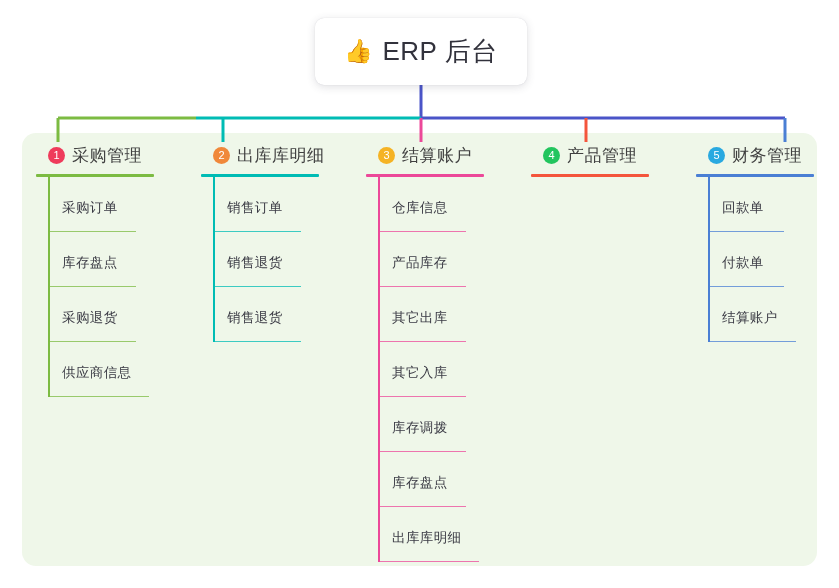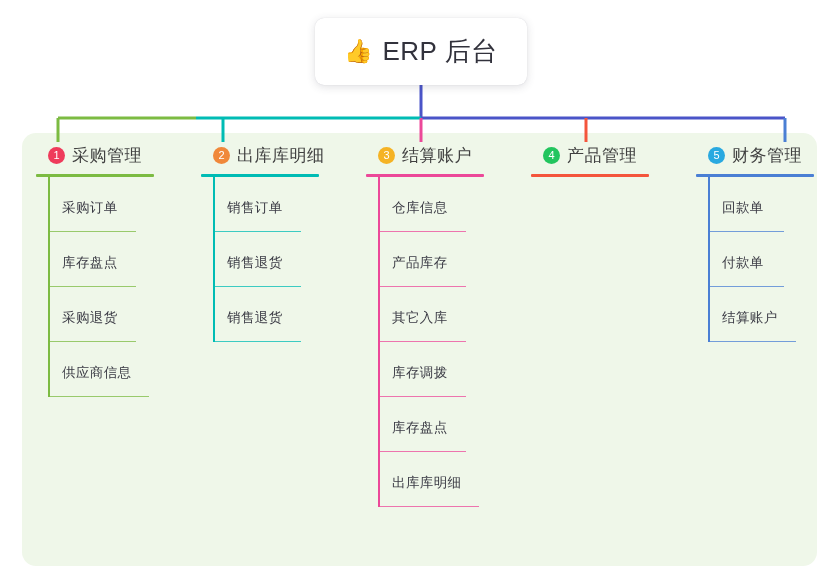--- a/index.html
+++ b/index.html
@@ -231,20 +231,25 @@
             <div class="item-label">仓库信息</div>
             <div class="item-underline" style="width: 88px; background: rgb(236, 72, 153); opacity: 0.75;"></div>
           </div>
           <div class="item">
             <div class="item-spine" style="background: rgb(236, 72, 153);"></div>
             <div class="item-label">产品库存</div>
             <div class="item-underline" style="width: 88px; background: rgb(236, 72, 153); opacity: 0.75;"></div>
           </div>
           <div class="item">
             <div class="item-spine" style="background: rgb(236, 72, 153);"></div>
+            <div class="item-label">其它出库</div>
+            <div class="item-underline" style="width: 88px; background: rgb(236, 72, 153); opacity: 0.75;"></div>
+          </div>
+          <div class="item">
+            <div class="item-spine" style="background: rgb(236, 72, 153);"></div>
             <div class="item-label">其它入库</div>
             <div class="item-underline" style="width: 88px; background: rgb(236, 72, 153); opacity: 0.75;"></div>
           </div>
           <div class="item">
             <div class="item-spine" style="background: rgb(236, 72, 153);"></div>
             <div class="item-label">库存调拨</div>
             <div class="item-underline" style="width: 88px; background: rgb(236, 72, 153); opacity: 0.75;"></div>
           </div>
           <div class="item">
             <div class="item-spine" style="background: rgb(236, 72, 153);"></div>

